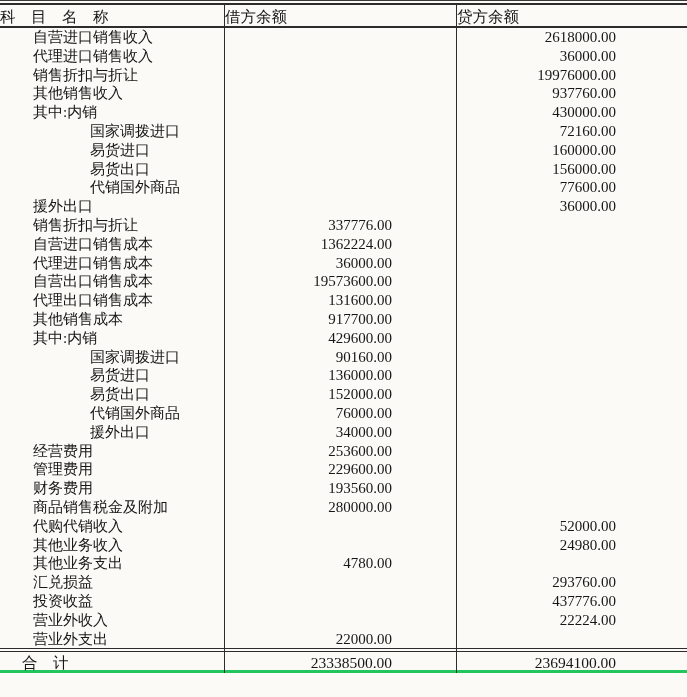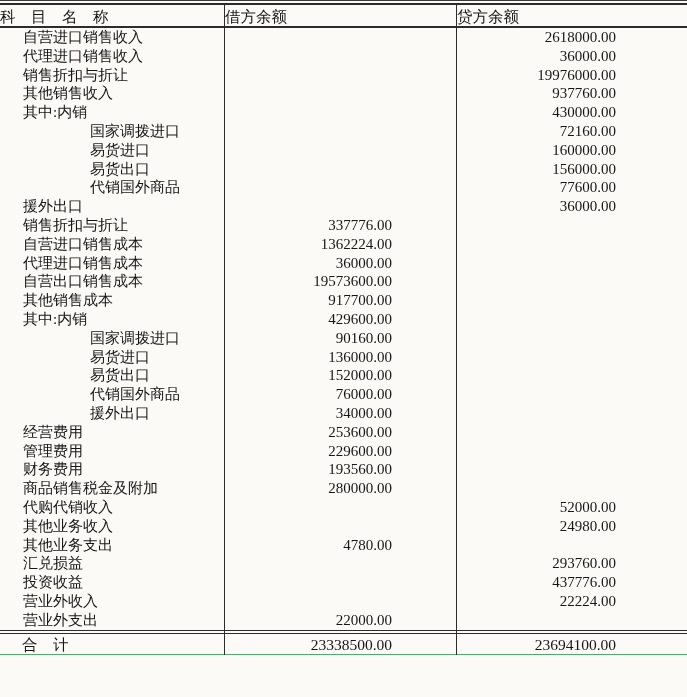--- a/index.html
+++ b/index.html
@@ -35,36 +35,36 @@
     border-bottom: 2px solid #2c2c2c;
     font-size: 15.5px;
   }
   .hc { white-space: nowrap; overflow: hidden; }
   .body-row {
     height: 18.8px;
     line-height: 18.8px;
     font-size: 15px;
     white-space: nowrap;
   }
-  .c1.label { padding-left: 23px; overflow: hidden; }
+  .c1.label { padding-left: 33px; overflow: hidden; }
   .c1.label.indent { padding-left: 90px; }
   .num { text-align: right; overflow: hidden; }
   .c2.num { padding-right: 64px; }
   .c3.num { padding-right: 71px; }
   
   .dbl-mid {
     height: 4px;
     border-top: 1px solid #2c2c2c;
     border-bottom: 1px solid #2c2c2c;
   }
   .total {
     height: 21px;
     line-height: 21px;
     font-size: 15.5px;
-    border-bottom: 1px solid #22c55e;
+    border-bottom: 3px solid #22c55e;
   }
   .total .c1 { padding-left: 22px; }
 </style>
 </head>
 <body>
 
 <div class="sheet">
 
   <div class="dbl-top"></div>
 
@@ -153,20 +153,25 @@
     <div class="c2 num">36000.00</div>
     <div class="c3 num"></div>
   </div>
 
   <div class="grid-row body-row">
     <div class="c1 label">自营出口销售成本</div>
     <div class="c2 num">19573600.00</div>
     <div class="c3 num"></div>
   </div>
 
+  <div class="grid-row body-row">
+    <div class="c1 label">代理出口销售成本</div>
+    <div class="c2 num">131600.00</div>
+    <div class="c3 num"></div>
+  </div>
 
   <div class="grid-row body-row">
     <div class="c1 label">其他销售成本</div>
     <div class="c2 num">917700.00</div>
     <div class="c3 num"></div>
   </div>
 
   <div class="grid-row body-row">
     <div class="c1 label">其中:内销</div>
     <div class="c2 num">429600.00</div>

